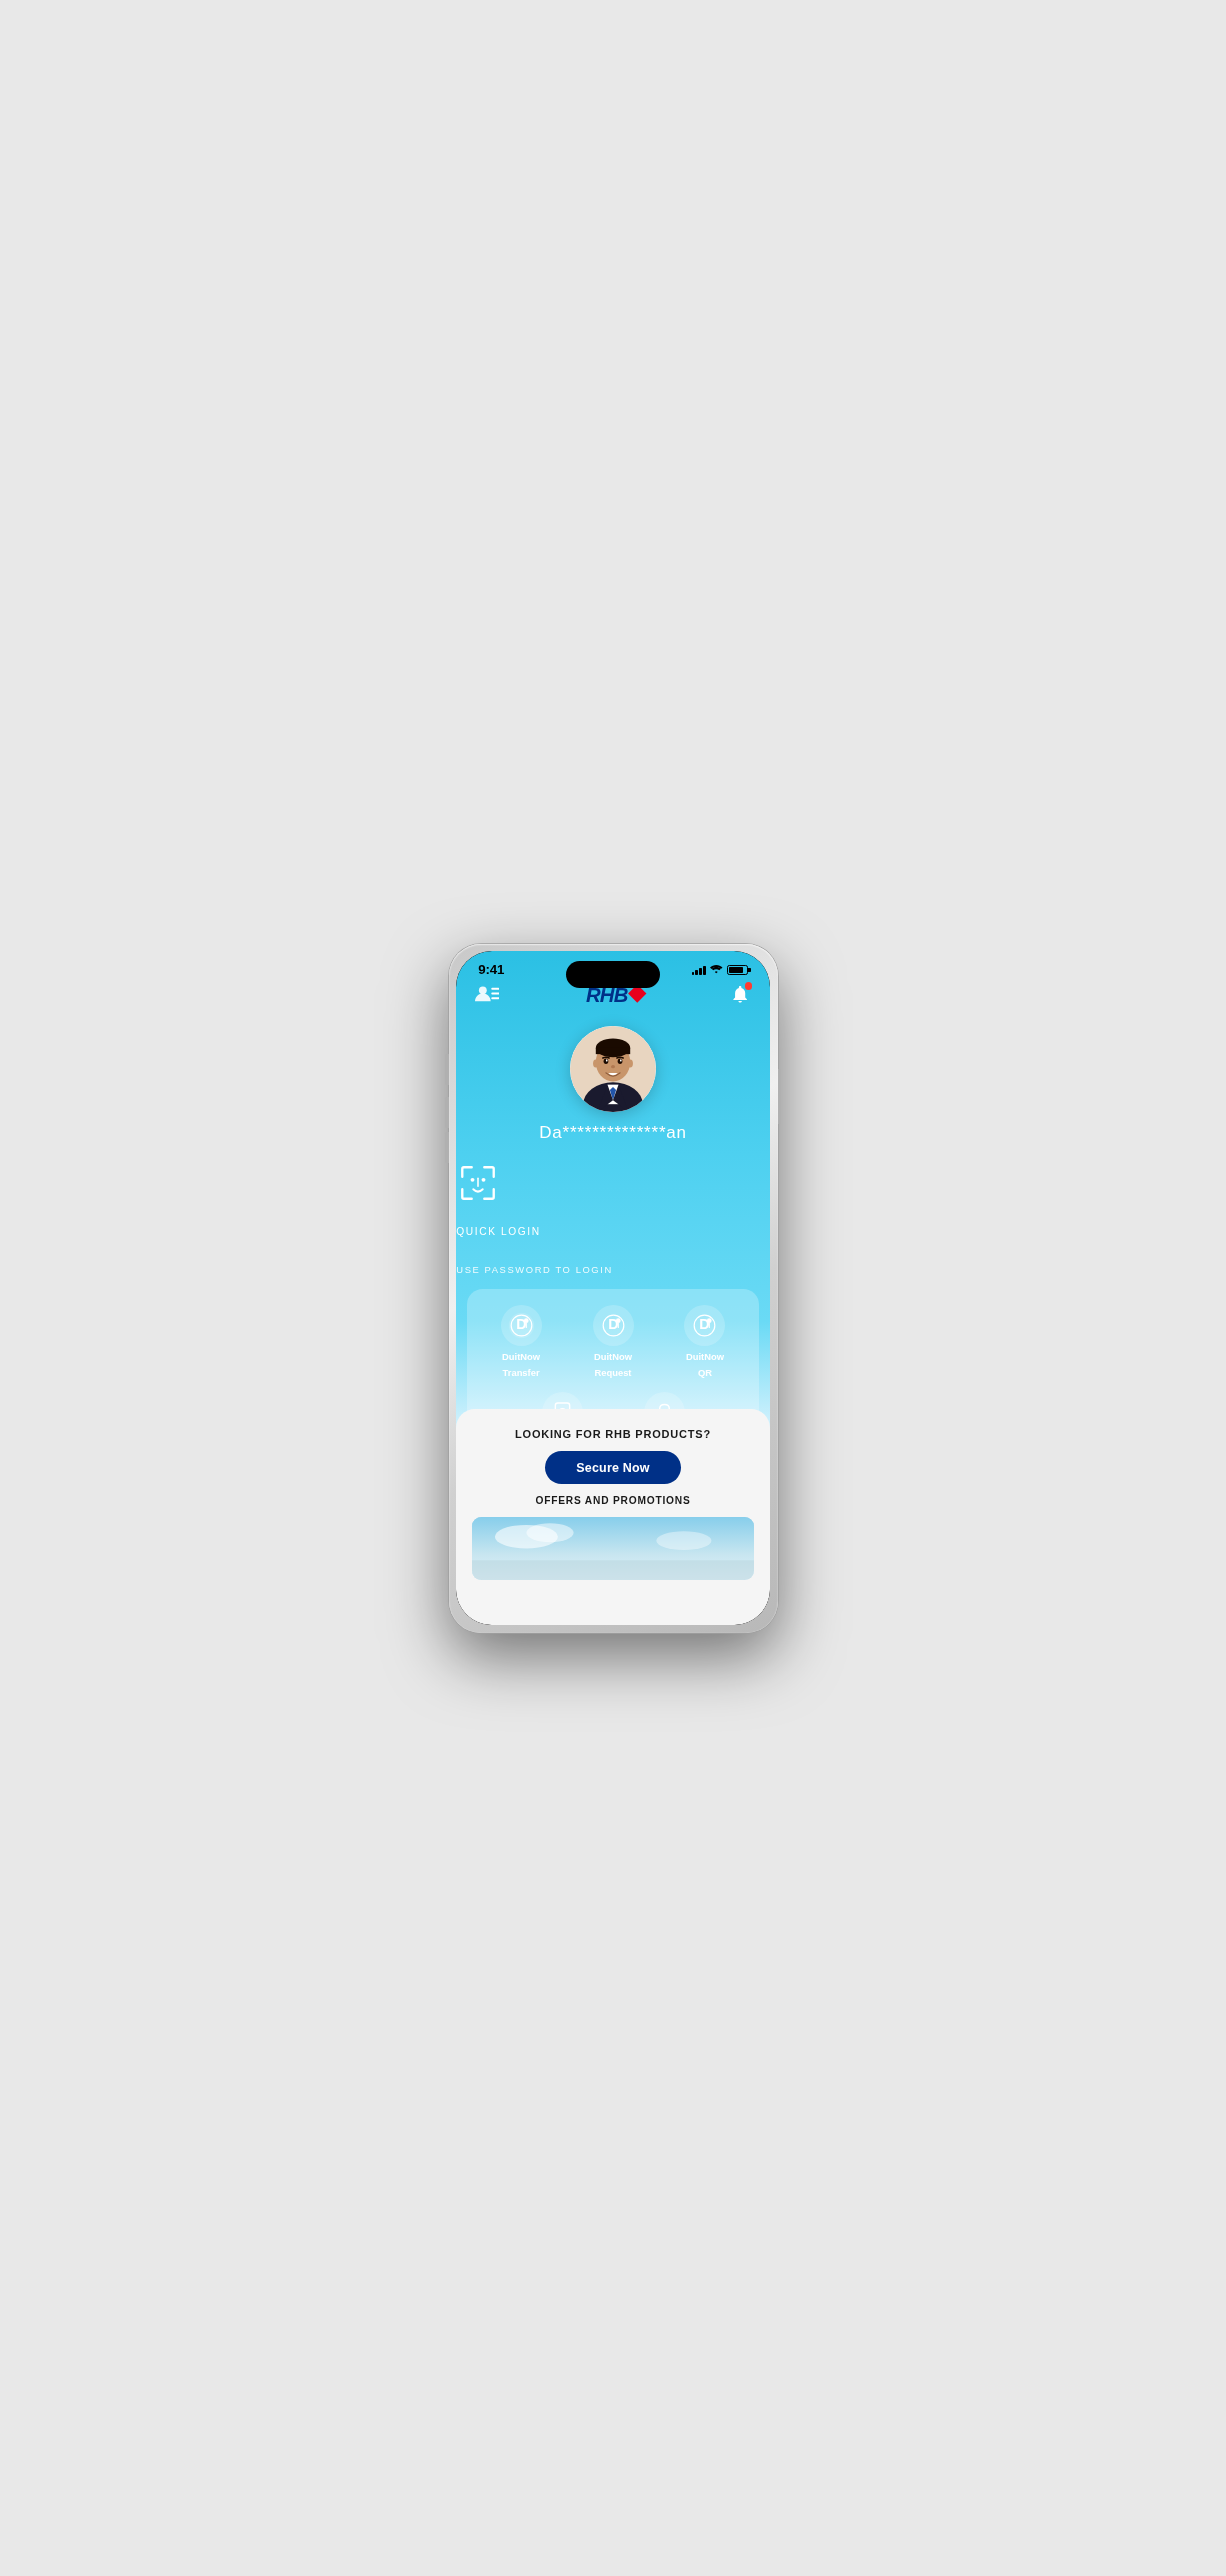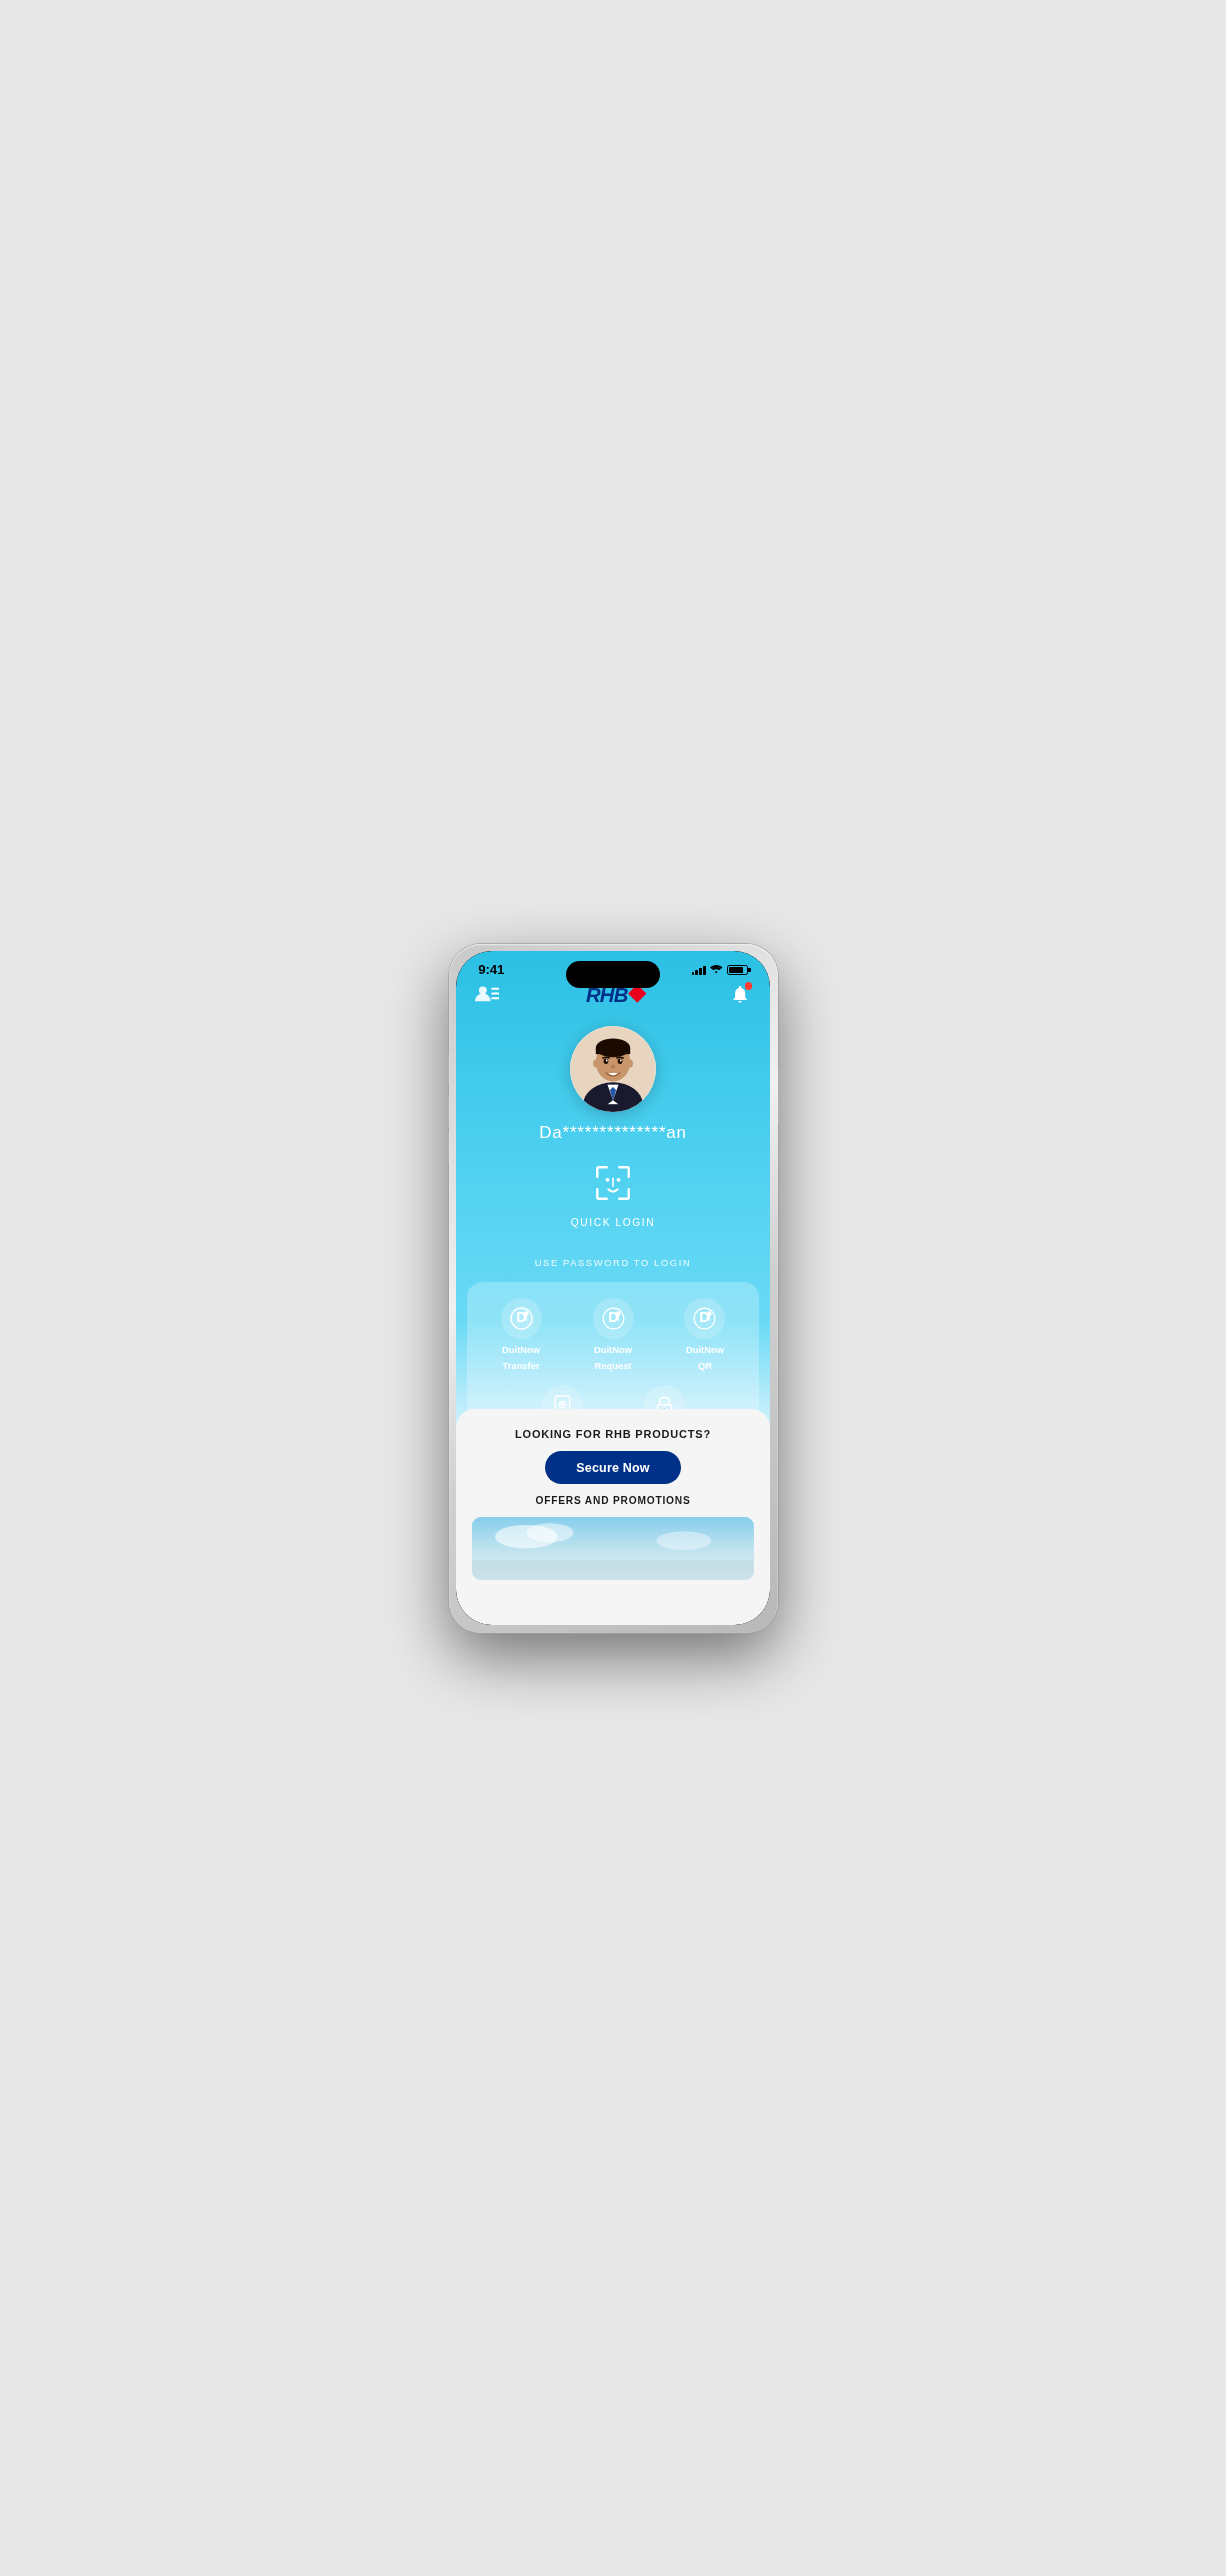--- a/index.html
+++ b/index.html
@@ -228,42 +228,42 @@
       font-size: 17px;
       color: white;
       letter-spacing: 0.8px;
       font-weight: 400;
     }
 
     
     .face-id-section {
       display: flex;
       flex-direction: column;
-      align-items: center;
+      align-items: flex-start;
       margin-top: 6.3px;
-      gap: 12px;
+      gap: 21px;
     }
 
     .face-id-icon {
       width: 44px;
       height: 44px;
     }
 
     .quick-login-text {
       font-size: 10.2px;
       color: white;
       letter-spacing: 1.6px;
       font-weight: 500;
     }
 
     .use-password-text {
       font-size: 9.4px;
       color: rgba(255,255,255,0.9);
       letter-spacing: 1.6px;
-      margin-top: 17px;
+      margin-top: 6px;
       font-weight: 500;
       cursor: pointer;
     }
 
     
     .quick-actions-card {
       margin: 14px 11px;
       background: rgba(255,255,255,0.25);
       border-radius: 15.7px;
       padding: 15.7px 7.8px;

